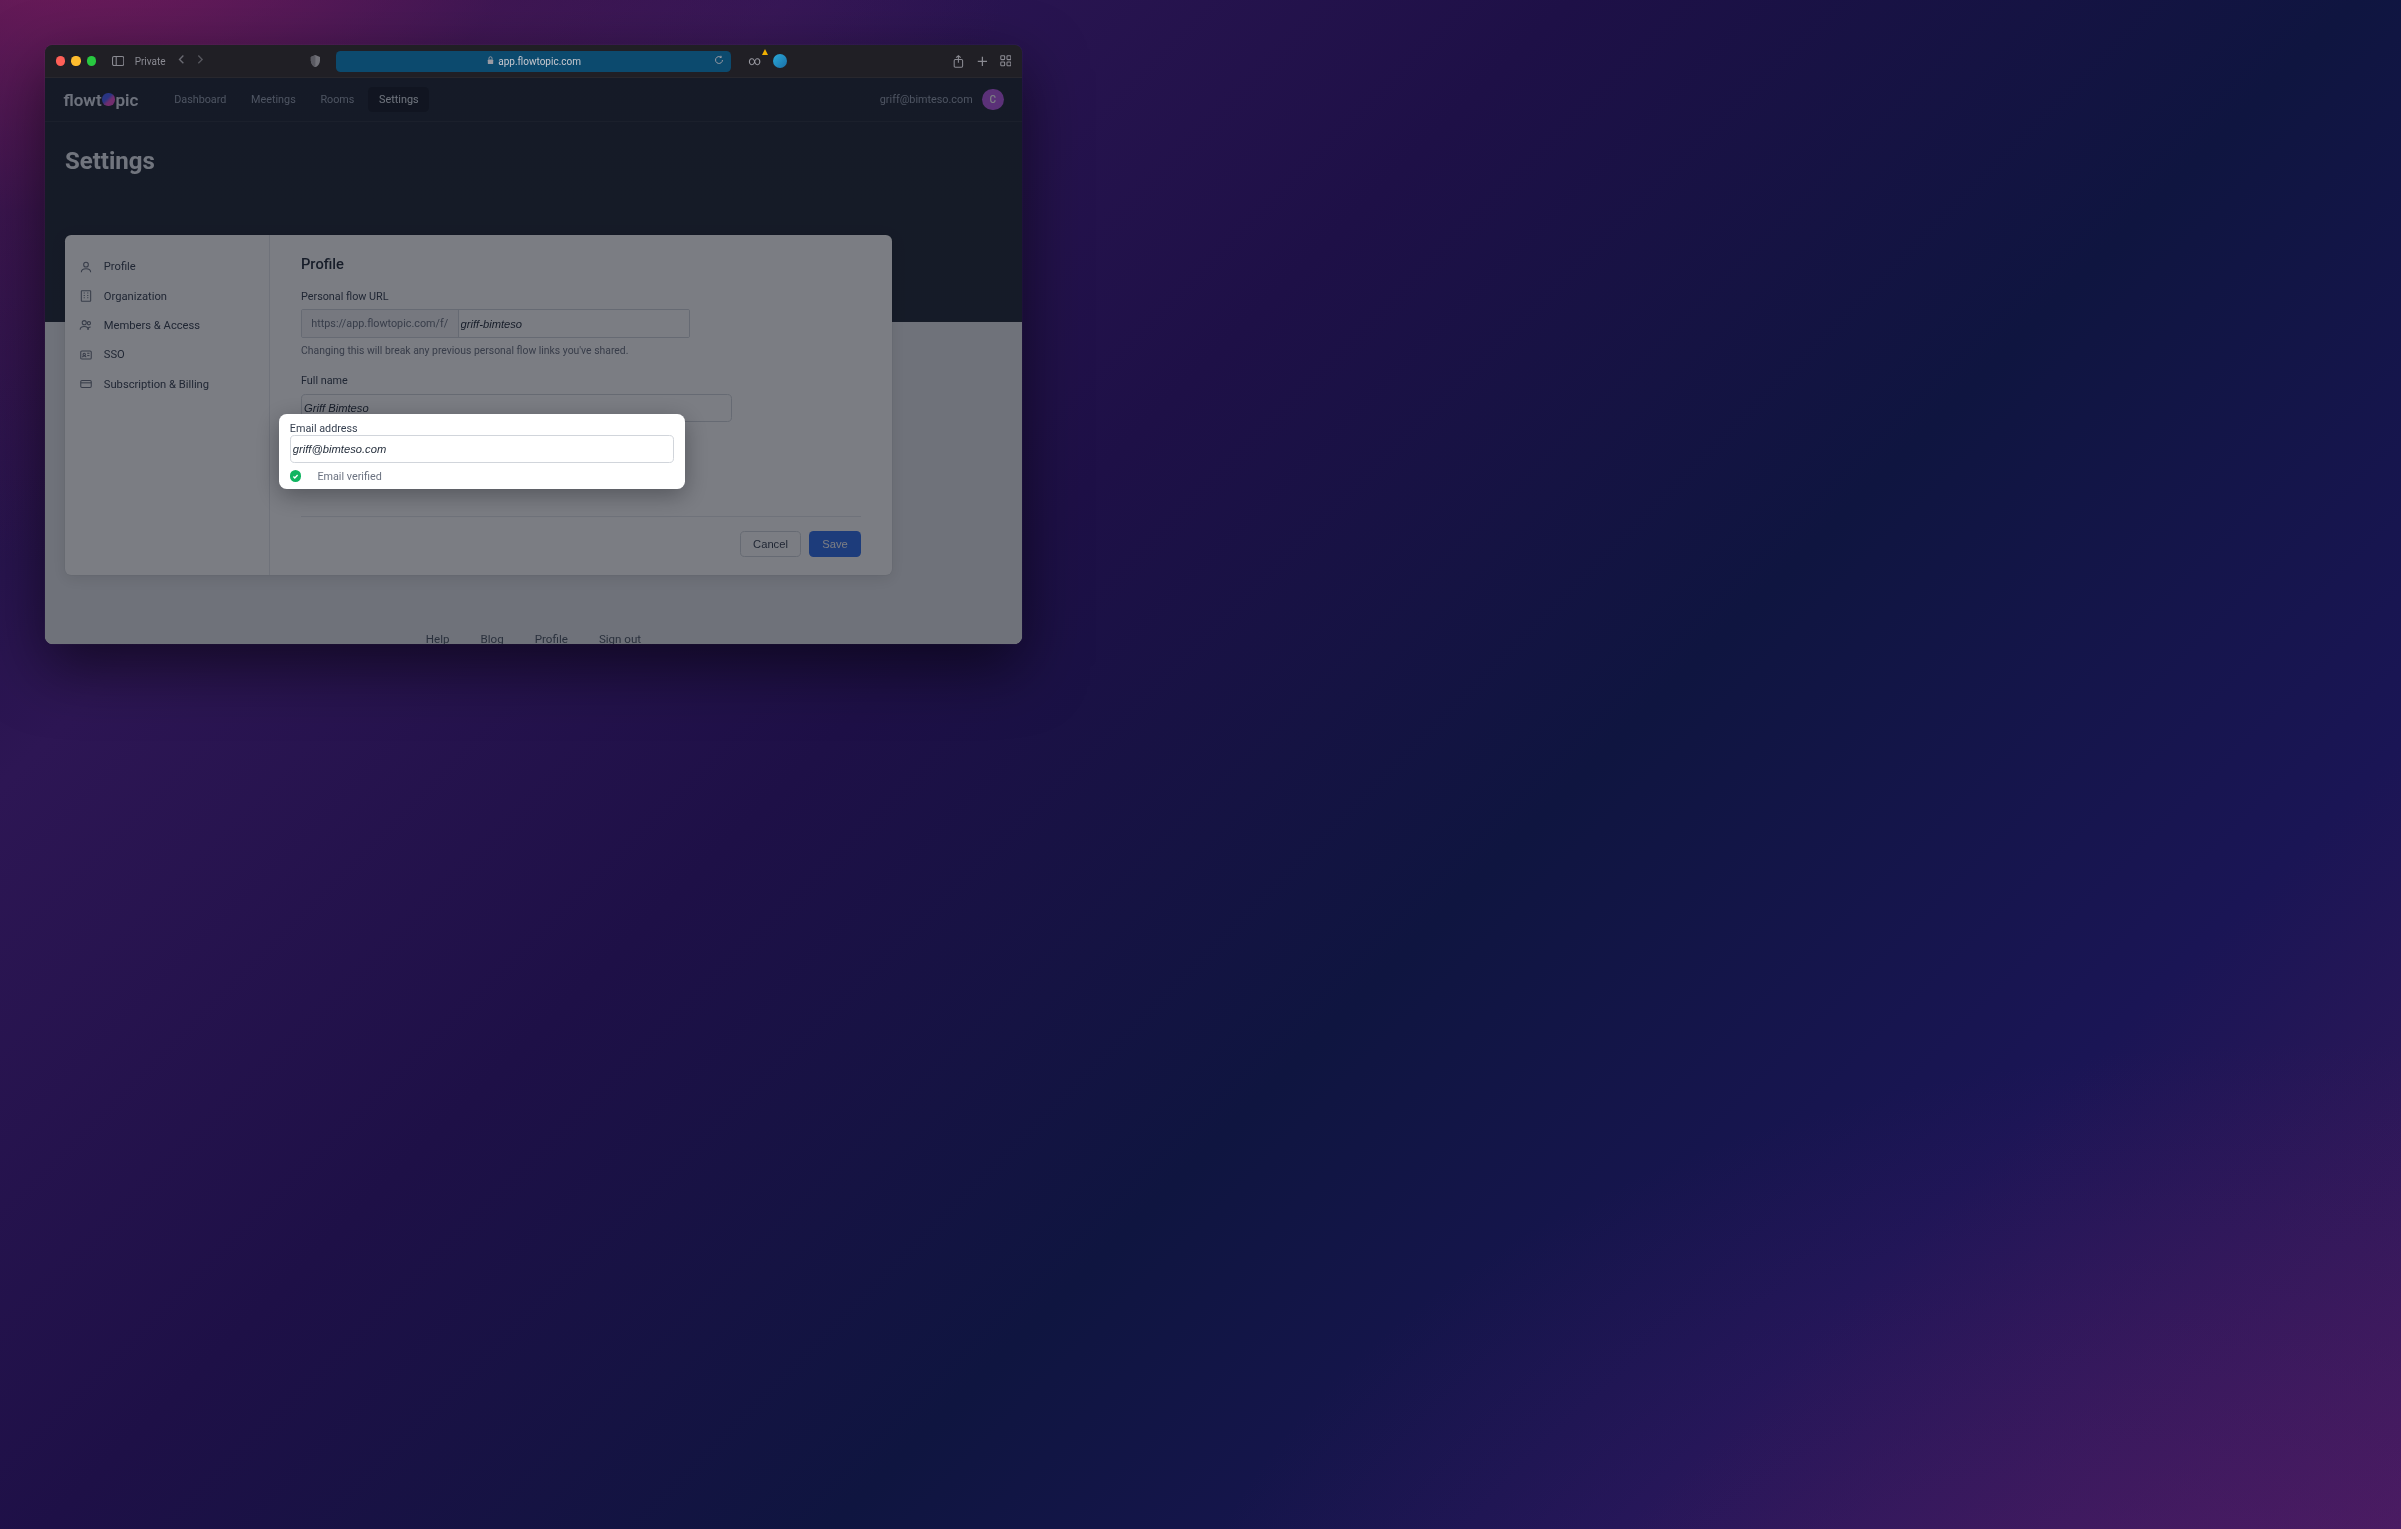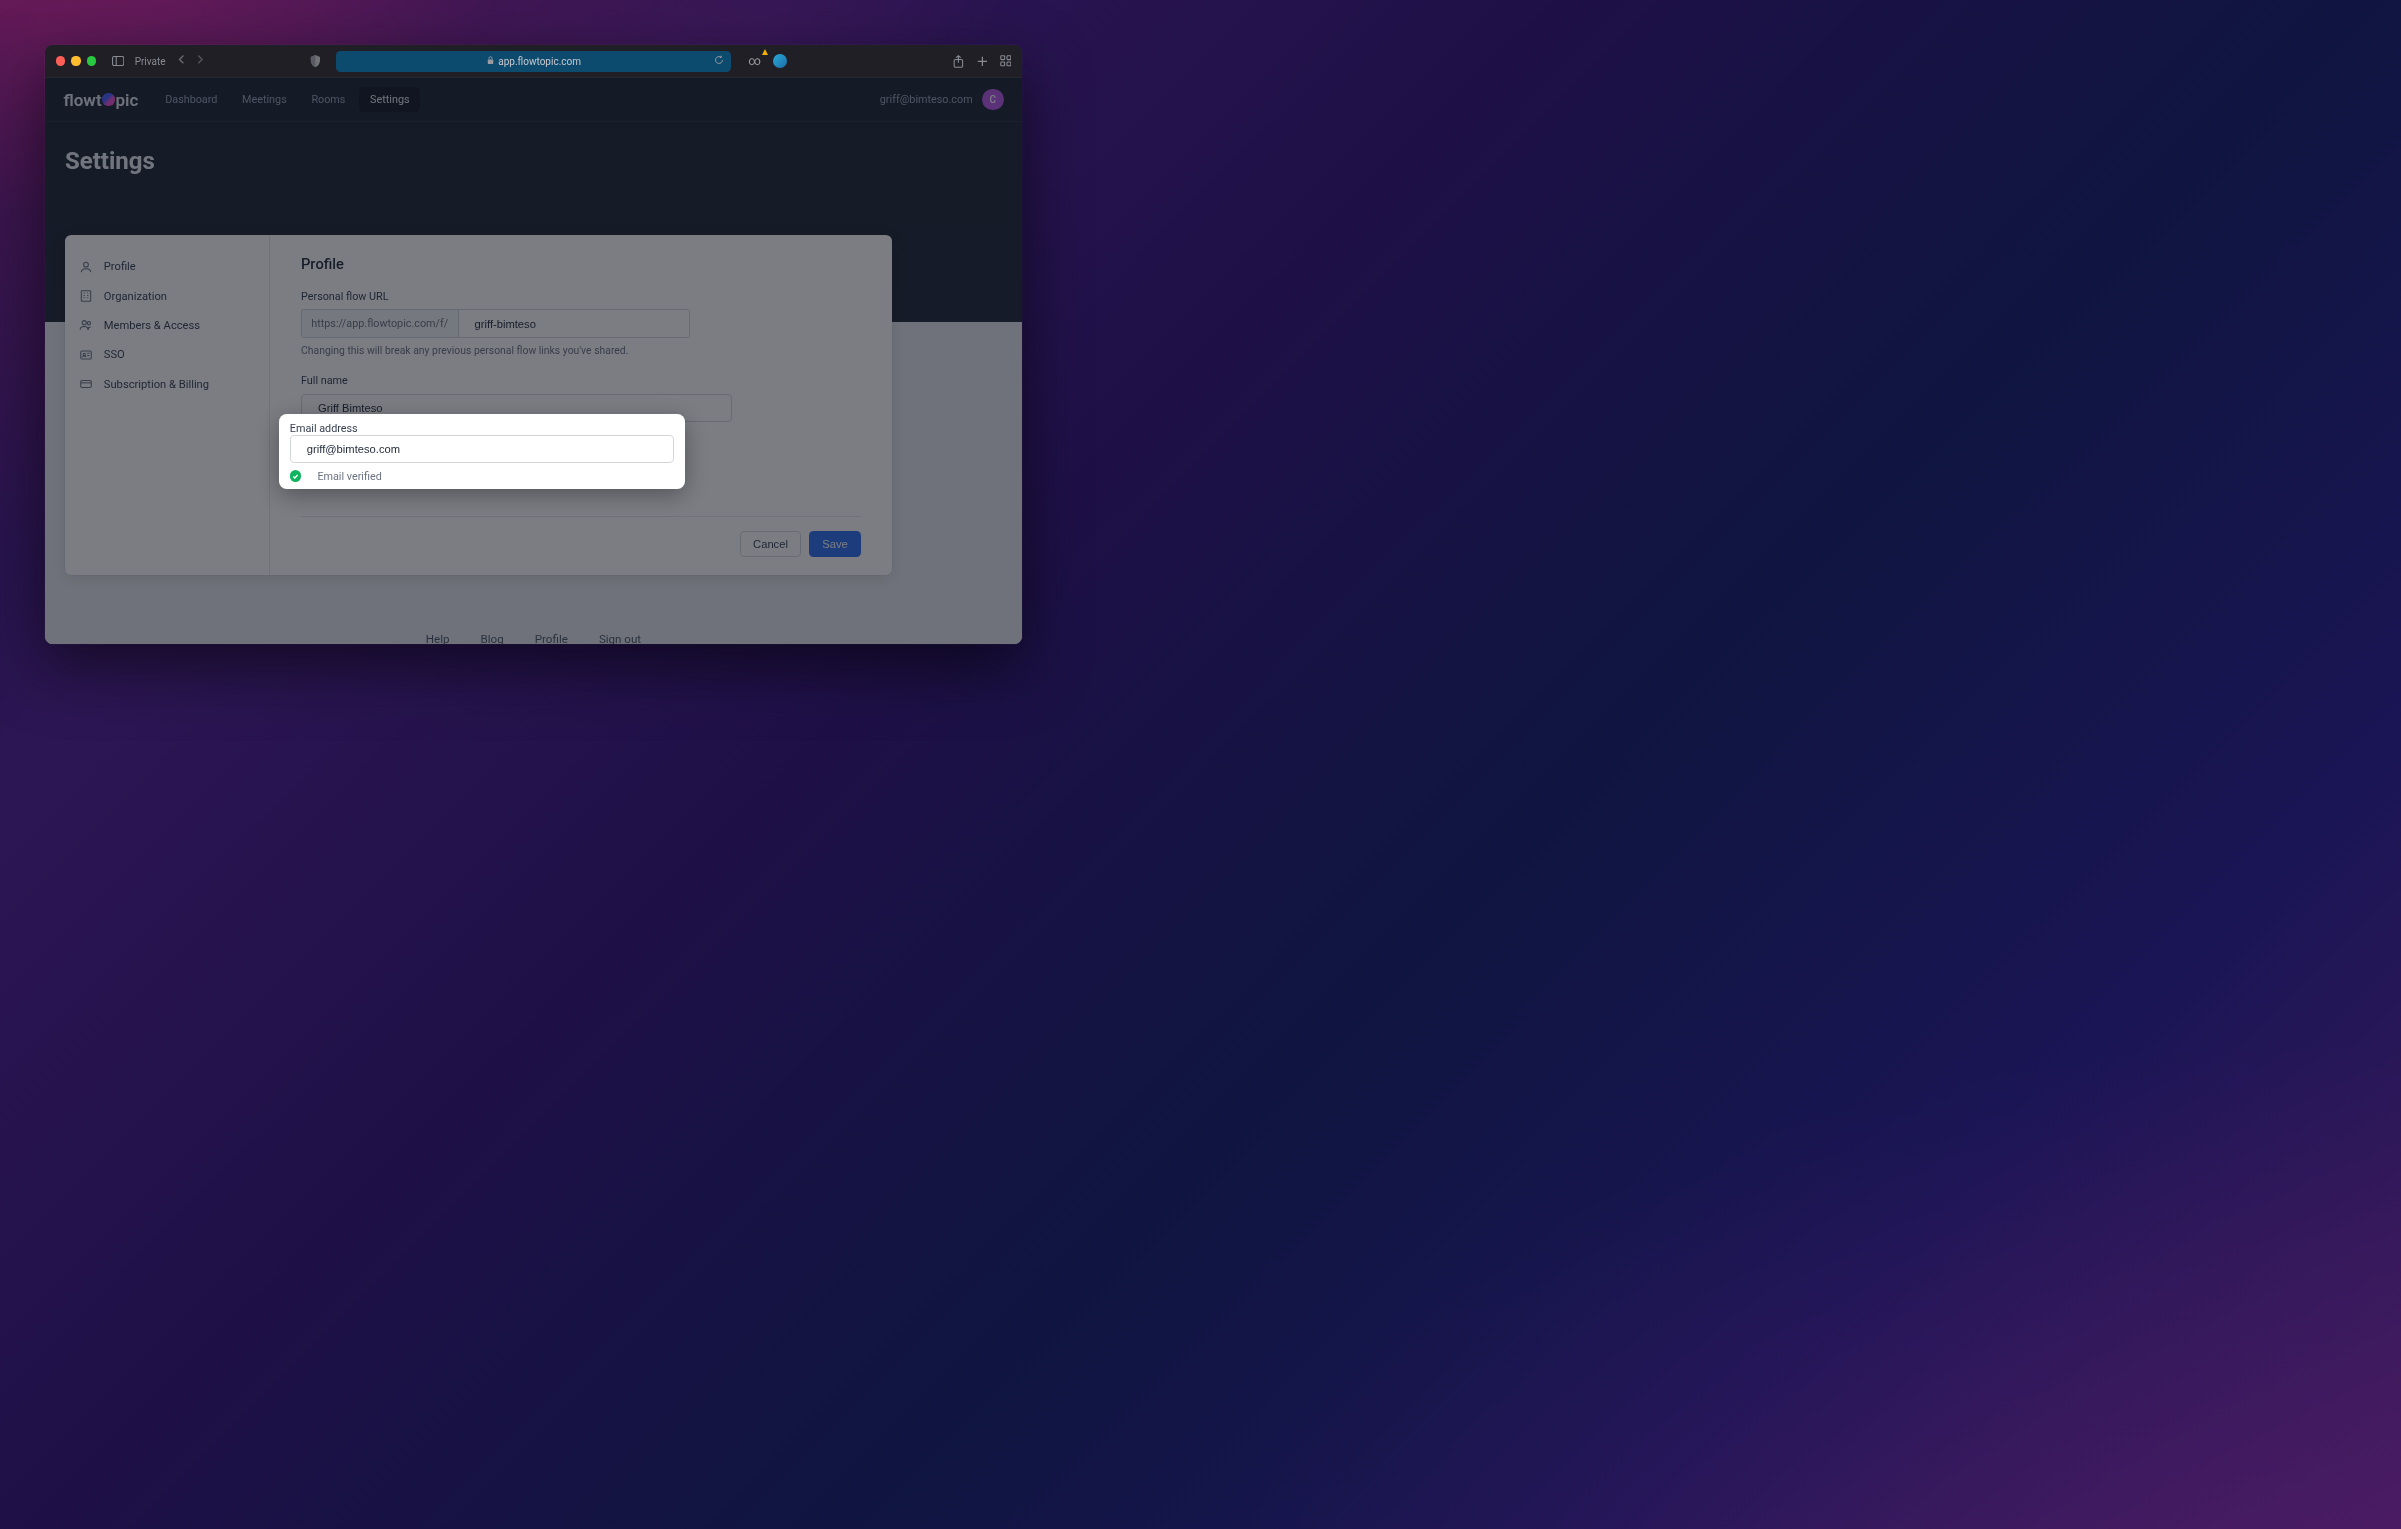--- a/index.html
+++ b/index.html
@@ -79,21 +79,21 @@
 
   
   .page { flex:1; background:#e5e7eb; position:relative; overflow:hidden;}
   .page-dark {
     background: linear-gradient(180deg, #1e2533 0%, #1e2735 100%);
     height: 244px;
     border-bottom:0.8px solid rgba(255,255,255,0.02);
   }
   .app-nav {
     height:44px; border-bottom:0.8px solid rgba(255,255,255,0.06);
-    display:flex; align-items:center; padding:0 18.5px; gap:2px;
+    display:flex; align-items:center; padding:0 18.5px; gap:11px;
   }
   .logo { display:flex;align-items:center; font-weight:600; font-size:17px; color:#e9edf3; margin-right:14px;}
   .logo .ball { width:12.3px;height:12.3px;border-radius:50%;background:linear-gradient(135deg,#4a5fff 40%,#e94fd0 60%);display:inline-block;margin:0 0.8px;}
   .logo .blue { color:#dfe5f0;}
   .nav-items { display:flex; gap:3.1px;}
   .nav-item { color:#9aa4b5; font-size:10.8px; padding:6.2px 10.8px; border-radius:4.6px;}
   .nav-item.active { background:#141a26; color:#e2e8f0;}
   .nav-right { margin-left:auto; display:flex; align-items:center; gap:9.3px;}
   .user-email { color:#9aa4b5; font-size:10.8px;}
   .avatar { width:21.6px;height:21.6px;border-radius:50%;background:#b858e6;color:#fff;display:flex;align-items:center;justify-content:center;font-size:10px;font-weight:500;}
@@ -110,21 +110,21 @@
   .settings-sidebar { width:205px; border-right:0.8px solid #e5e7eb; padding:17px 0;}
   .s-item { display:flex; align-items:center; gap:10.8px; padding:7.7px 14px; color:#374151; font-size:11.2px; cursor:pointer;}
   .s-item svg { width:14px;height:14px; color:#6b7280; flex-shrink:0;}
   .settings-main { flex:1; padding:20px 31px 18.5px;}
   .section-h { font-size:14.7px; font-weight:500; color:#1f2937; margin-bottom:17px;}
   .field { margin-bottom:17px;}
   .field-label { font-size:10.8px; color:#374151; margin-bottom:6.2px; display:block;}
   .input-group { display:flex; border:0.8px solid #d1d5db; border-radius:2px; overflow:hidden; max-width:389px;justify-content:space-between;}
   .input-prefix { background:#f3f4f6; padding:7px 9.3px; color:#6b7280; font-size:10.8px; border-right:0.8px solid #d1d5db;}
   .input-group input, input.text-input {
-    border:none; outline:none; padding:7px 16px; font-size:11.2px; color:#1f2937; flex:1; background:#fff;
+    border:none; outline:none; padding:7px 2px; font-size:11.2px; color:#1f2937; flex:1; background:#fff;font-style:italic;
   }
   input.text-input { border:0.8px solid #d1d5db; border-radius:4.6px; width:431px; display:block;}
   .helper { color:#6b7280; font-size:10.4px; margin-top:6.2px;}
   .verified { display:flex; align-items:center; gap:16px; margin-top:7.7px; color:#6b7280; font-size:10.8px;}
   .verified .check { width:11.6px;height:11.6px;border-radius:50%;background:#10b561;display:flex;align-items:center;justify-content:center;color:#fff;font-size:7.7px;}
   hr.divider { border:none;border-top:0.8px solid #e5e7eb; margin:15.4px 0 14px;}
   .actions { display:flex; justify-content:flex-end; gap:7.7px;}
   .btn { padding:6.2px 12.3px; border-radius:4.6px; font-size:11.2px; cursor:pointer; border:0.8px solid transparent;}
   .btn-secondary { background:#fff; color:#374151; border-color:#d1d5db;}
   .btn-primary { background:#2f6fed; color:#fff;}

